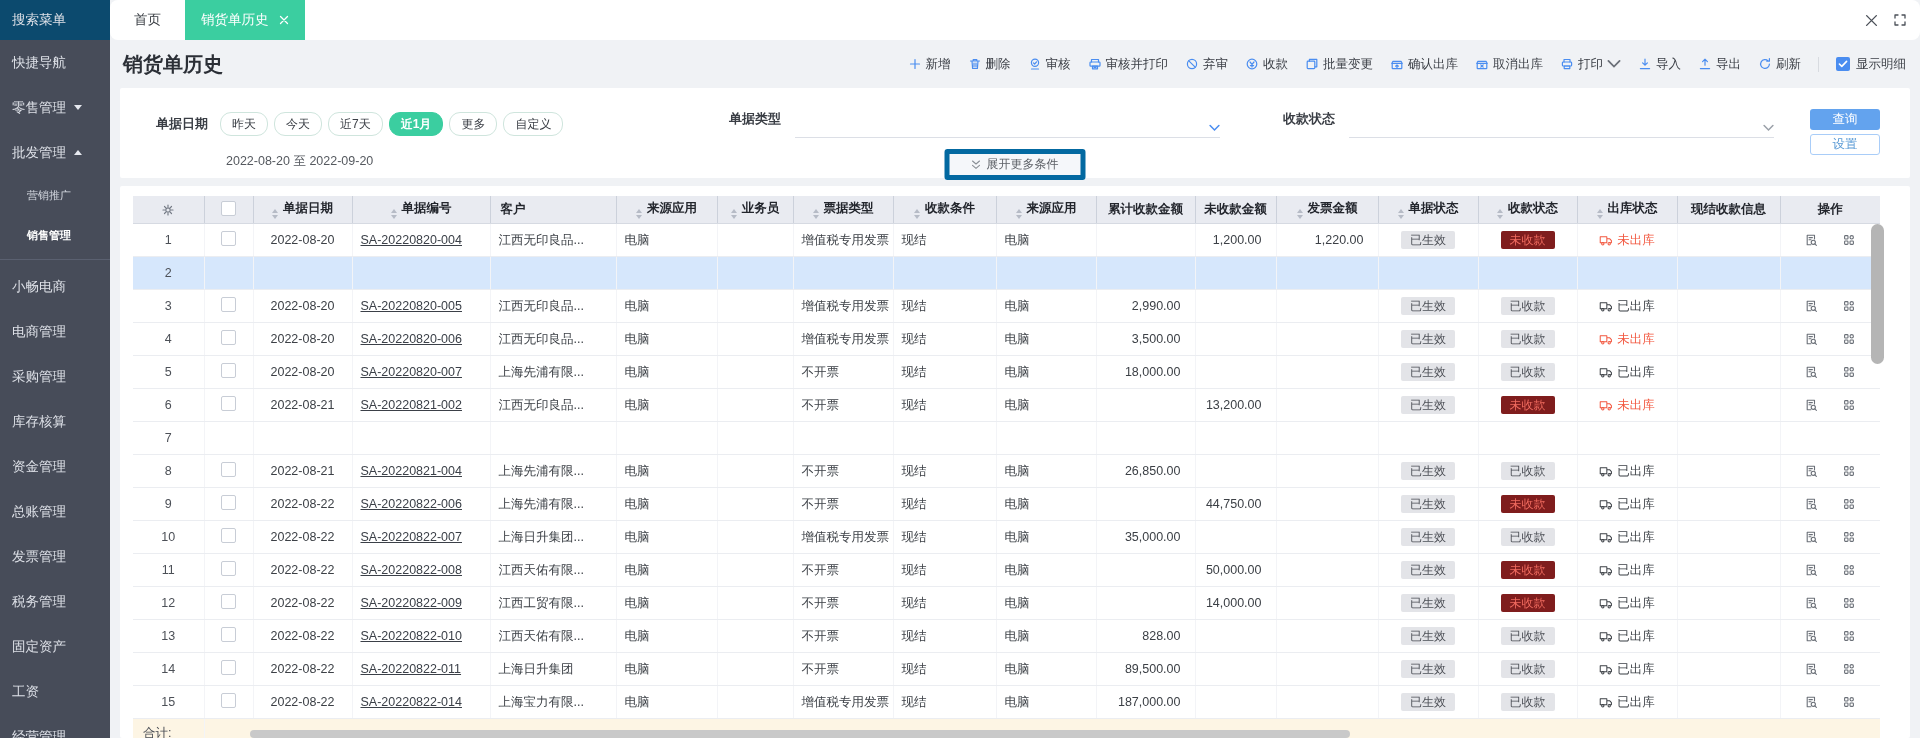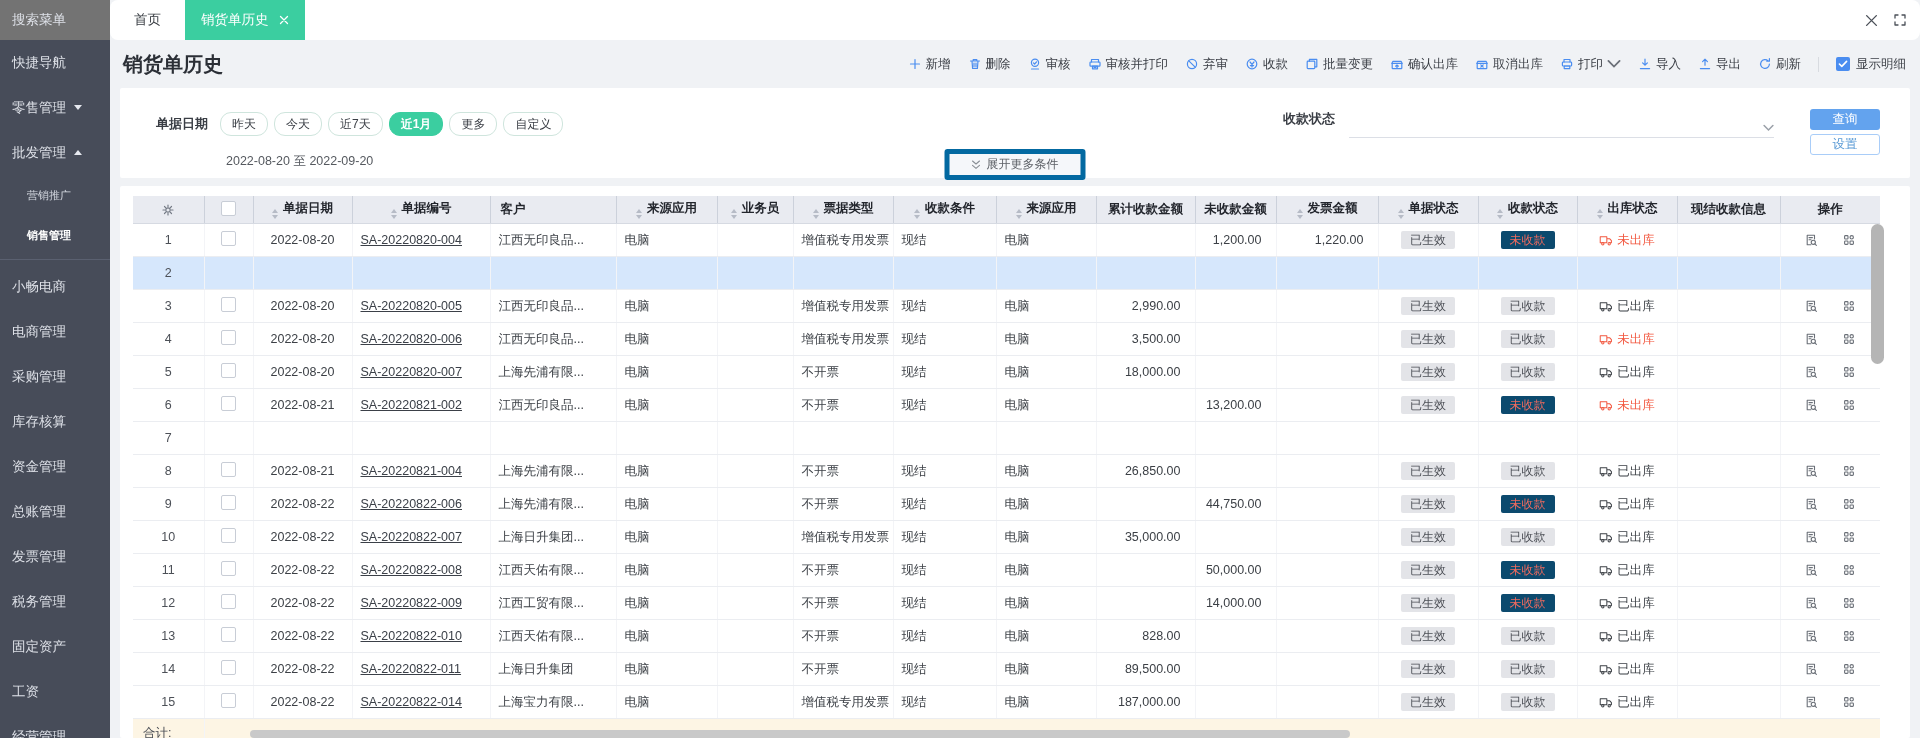--- a/index.html
+++ b/index.html
@@ -1,20 +1,20 @@
 <!DOCTYPE html>
 <html><head>
 <meta charset="utf-8">
 <style>
   html,body{margin:0;padding:0;background:#e8eaee;font-family:"Liberation Sans","DejaVu Sans",sans-serif;}
   .app{width:1920px;height:738px;display:flex;overflow:hidden;background:#f0f2f5;}
   
   .sidebar{width:110px;flex:none;background:#474c59;overflow:hidden;}
   .s-item{height:45px;display:flex;align-items:center;padding:0 12px;color:#dde0e7;font-size:13.5px;cursor:pointer;}
-  .s-item.top{background:#737373;height:40px;}
+  .s-item.top{background:#0c4a6e;height:40px;}
   .s-item.sub{height:40px;padding-left:27px;font-size:11px;color:#d4d8e0;}
   .s-item.active{color:#ffffff;font-weight:700;}
   .s-item .arr{margin-left:8px;}
   .tri-dn{width:0;height:0;border-left:4.5px solid transparent;border-right:4.5px solid transparent;border-top:5.5px solid #e6e9ef;}
   .tri-up{width:0;height:0;border-left:4.5px solid transparent;border-right:4.5px solid transparent;border-bottom:5.5px solid #e6e9ef;}
   .s-divider{height:1px;background:#5a6070;margin:4px 0;}
   
   .main{flex:1;display:flex;flex-direction:column;min-width:0;}
   
   .tabbar{height:40px;background:#ffffff;display:flex;align-items:stretch;flex:none;border-radius:8px;}
@@ -59,21 +59,21 @@
   th:last-child{border-right:none;}
   td{height:32px;font-size:12.5px;color:#3c4046;border-bottom:1px solid #ebedf1;border-right:1px solid #f3f4f7;padding:0 8px;white-space:nowrap;overflow:hidden;}
   td:last-child{border-right:none;}
   tr.selected td{background:#d6e7fc;}
   .num-cell{text-align:center;color:#4c5057;}
   .c-center{text-align:center;}
   .amount{text-align:right;padding-right:14px;}
   .code-link{text-decoration:underline;cursor:pointer;color:#3b4048;}
   .badge{display:inline-block;padding:3px 9px;font-size:12px;border-radius:2px;line-height:1;}
   .badge.grey{background:#e3e4e8;color:#4c4f56;}
-  .badge.red{background:#0c4a6e;color:#ef6a5e;}
+  .badge.red{background:#7f1d1d;color:#ef6a5e;}
   .out{display:flex;align-items:center;justify-content:center;gap:4px;color:#3c4046;font-size:12.5px;}
   .out.pending{color:#f2573f;}
   .ops{display:flex;justify-content:center;gap:24px;color:#6b7078;}
   .ops span{display:flex;cursor:pointer;}
   .cb{display:inline-block;width:13px;height:13px;border:1px solid #c8cdd6;border-radius:2px;background:#fff;cursor:pointer;}
   td.cb-cell,th.cb-cell{text-align:center;}
   .sort{display:inline-flex;flex-direction:column;gap:2px;margin-right:5px;vertical-align:-1px;}
   .sort i{display:block;width:0;height:0;border-left:3.5px solid transparent;border-right:3.5px solid transparent;}
   .sort .up{border-bottom:4px solid #b6bbc6;}
   .sort .dn{border-top:4px solid #b6bbc6;}
@@ -309,20 +309,30 @@
           <div class="chips" id="chips">
               <span class="chip ">昨天</span>
               <span class="chip ">今天</span>
               <span class="chip ">近7天</span>
               <span class="chip active">近1月</span>
               <span class="chip ">更多</span>
               <span class="chip ">自定义</span>
             </div>
         </div>
         <div class="date-range">2022-08-20 至 2022-09-20</div>
+      </div>
+      <div class="f-field f-doc">
+        <span class="f-label">单据类型</span>
+        <div class="f-input" id="docTypeInput">
+            <span style="display:flex">
+              <svg viewBox="0 0 10 7" width="11" height="8" fill="none" stroke="#4a8df0" stroke-width="1.4" stroke-linecap="round">
+                <path d="M1 1.3l4 4 4-4"></path>
+              </svg>
+            </span>
+          </div>
       </div>
       <div class="f-field f-pay">
         <span class="f-label">收款状态</span>
         <div class="f-input" id="payStatusInput">
             <span style="display:flex">
               <svg viewBox="0 0 10 7" width="11" height="8" fill="none" stroke="#9aa0a8" stroke-width="1.4" stroke-linecap="round">
                 <path d="M1 1.3l4 4 4-4"></path>
               </svg>
             </span>
           </div>

